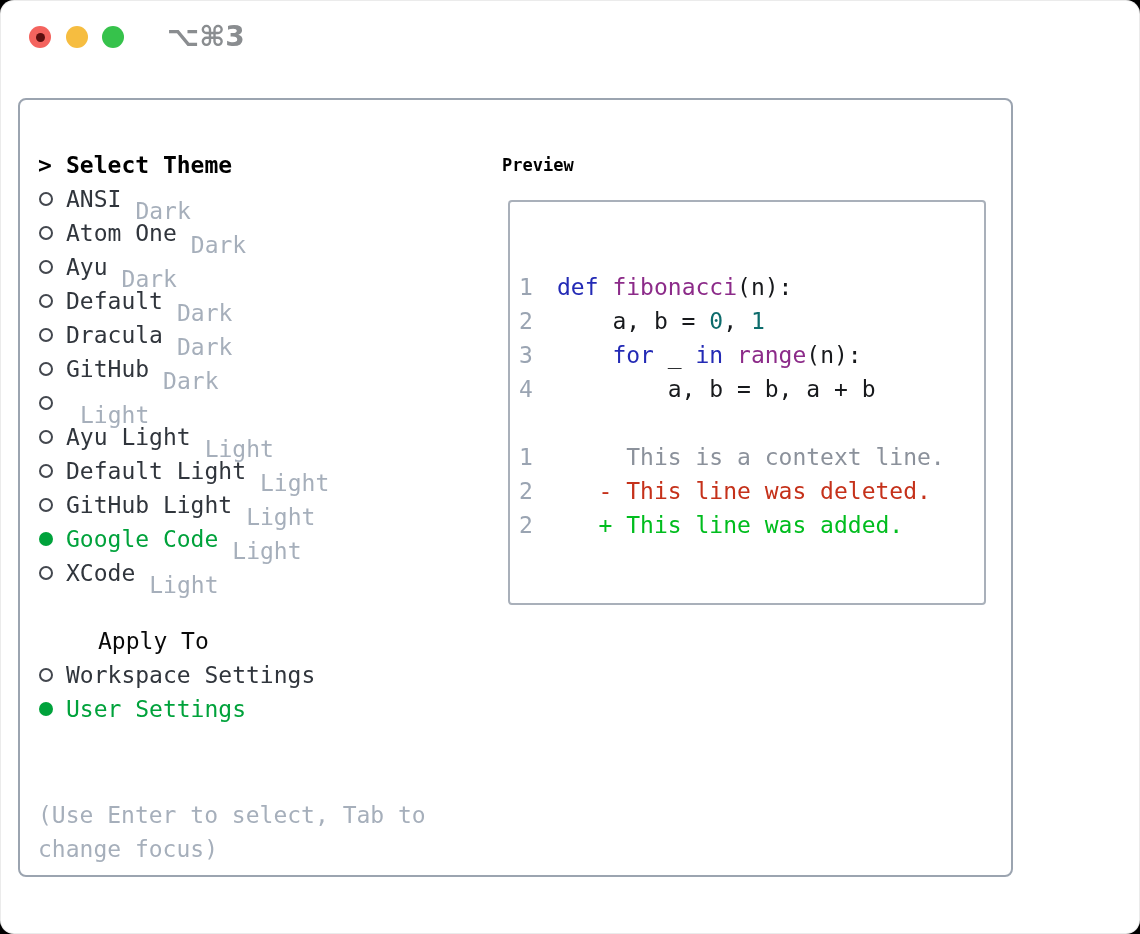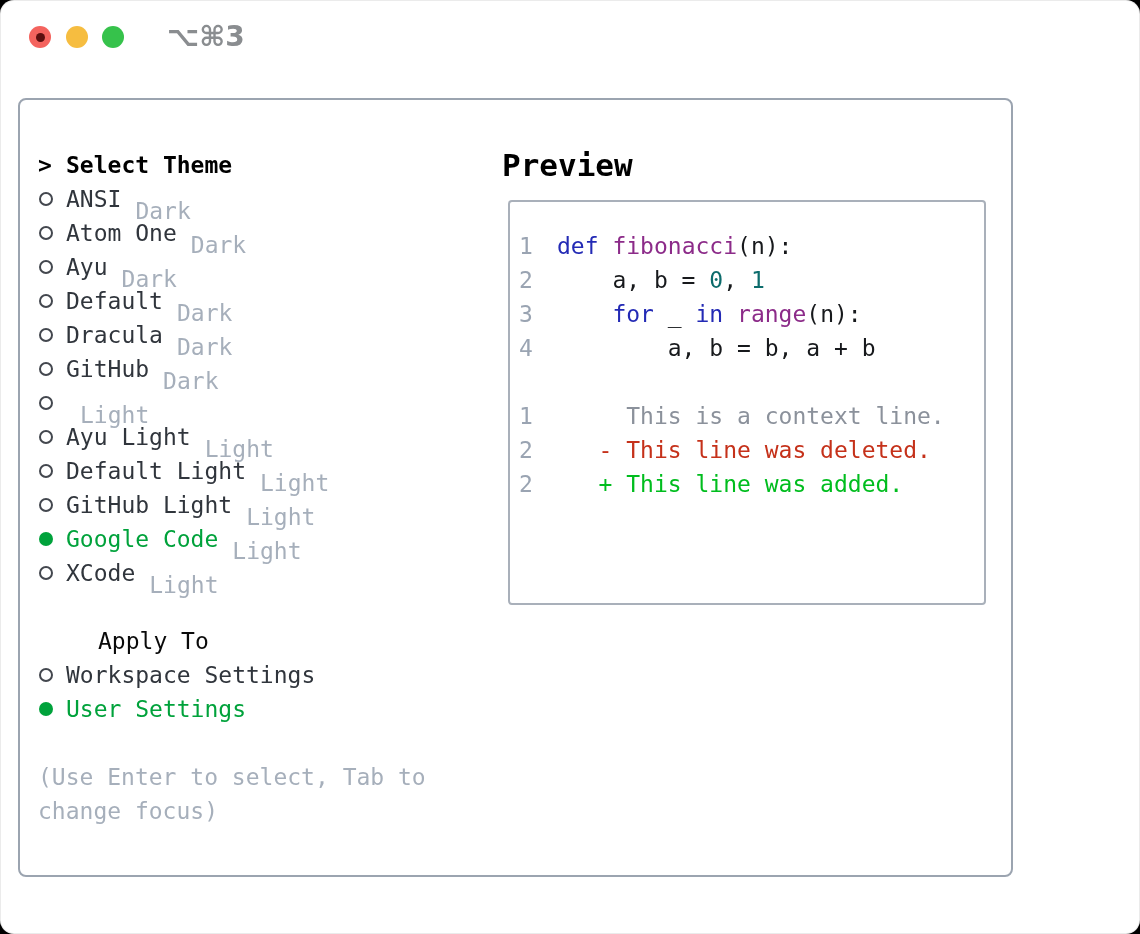--- a/index.html
+++ b/index.html
@@ -35,32 +35,32 @@
   .cursor{font-weight:700;color:#000;display:block;line-height:34px;}
   .hdr{font-weight:700;color:#000;}
   .subhdr{font-weight:500;color:#0a0a0a;margin-left:32px;}
   .dot{box-sizing:border-box;width:14px;height:14px;border-radius:50%;margin-left:1px;}
   .ring{border:2px solid #43474e;}
   .fill{background:var(--accent_green);}
   .nm{color:#30353c;}
   .sel .nm{color:var(--accent_green);}
   .var{color:var(--muted);margin-left:14px;margin-top:24px;}
   .hint{
-    position:absolute;left:18px;top:660px;width:450px;
+    position:absolute;left:18px;top:698px;width:450px;
     font-size:23px;line-height:34px;color:var(--muted);
   }
   
   .preview-title{
     position:absolute;left:482px;top:48px;height:34px;line-height:34px;
-    font-size:31px;font-weight:700;color:#000;
+    font-size:17px;font-weight:700;color:#000;
   }
   .preview-box{
     position:absolute;left:488px;top:100px;width:478px;height:405px;
     border:2px solid #a9b0ba;border-radius:4px;box-sizing:border-box;
-    padding:27px 0 0 9px;overflow:hidden;background:#fff;
+    padding:68px 0 0 9px;overflow:hidden;background:#fff;
   }
   .crow{height:34px;line-height:34px;font-size:23px;white-space:pre;}
   .ln{display:inline-block;width:38px;color:#9aa4b2;}
   .tok-kw{color:var(--keyword);}
   .tok-fn{color:var(--function);}
   .tok-nu{color:var(--number);}
   .tok-pl{color:#17191c;}
   .tok-ctx{color:#8b919b;}
   .tok-del{color:var(--diff_deleted);margin-top:8px;}
   .tok-add{color:var(--diff_added);}

